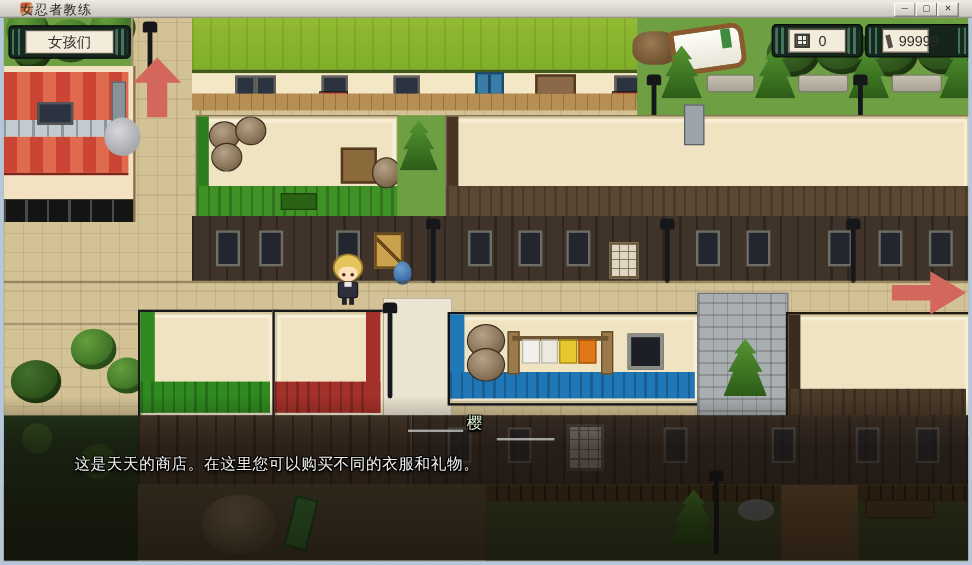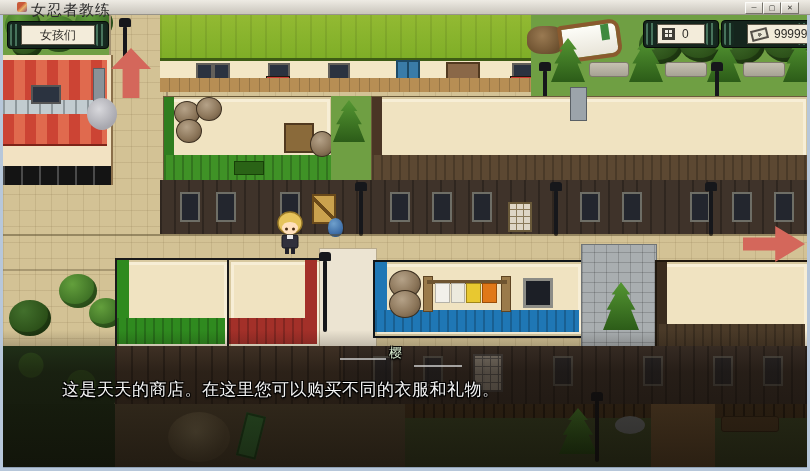--- a/index.html
+++ b/index.html
@@ -5,21 +5,21 @@
   html,body{margin:0;padding:0}
   body{width:810px;height:471px;position:relative;overflow:hidden;
        font-family:"Liberation Sans",sans-serif;background:#8fa0b4}
   .abs{position:absolute}
 
   
   #titlebar{left:0;top:0;width:810px;height:14px;z-index:40;
     background:linear-gradient(#eeebe4,#c9c5bc);border-bottom:1px solid #97938a}
   #app-icon{left:17px;top:2px;width:10px;height:10px;border-radius:2px;
     background:linear-gradient(135deg,#c95a3a 40%,#e8b06a 60%,#8a4a6a)}
-  #title-text{left:31px;top:1px;font-size:15px;color:#2b2b2b;letter-spacing:1px}
+  #title-text{left:17px;top:1px;font-size:11px;color:#2b2b2b;letter-spacing:1px}
   .winbtn{top:2px;width:16px;height:10px;text-align:center;line-height:9px;font-size:7px;
     color:#33322e;background:linear-gradient(#f2efe9,#cdc9c0);
     border:1px solid;border-color:#fbfbf8 #76736b #76736b #fbfbf8}
   #frame{left:0;top:0;width:810px;height:471px;box-sizing:border-box;z-index:39;
     border:3px solid #b7c7da;border-top:none;pointer-events:none}
 
   
   #game{left:3px;top:14px;width:804px;height:453px;overflow:hidden;background:#d3c295;
     background-image:
       repeating-linear-gradient(90deg,rgba(125,105,65,.16) 0 1px,transparent 1px 16px),
@@ -70,21 +70,21 @@
   .arrow{background:#d4675b;filter:drop-shadow(0 0 1px #7e241c);z-index:25}
   #arrow-up{clip-path:polygon(50% 0,100% 42%,71% 42%,71% 100%,29% 100%,29% 42%,0 42%)}
   #arrow-right{clip-path:polygon(0 32%,52% 32%,52% 0,100% 50%,52% 100%,52% 68%,0 68%)}
 
   
   #overlay{left:0;top:316px;width:804px;height:137px;z-index:20;pointer-events:none;
     background:linear-gradient(rgba(14,9,5,0) 0,rgba(14,9,5,.50) 42px,rgba(12,8,4,.72) 100%)}
   .outline{text-shadow:-1px -1px 0 #000,1px -1px 0 #000,-1px 1px 0 #000,1px 1px 0 #000,0 2px 2px rgba(0,0,0,.8)}
   #speaker{left:386px;top:330px;font-size:13px;color:#d9ecd0;z-index:21}
   .nameline{height:2px;background:#cfcfcf;opacity:.75;z-index:21}
-  #dialog-text{left:59px;top:364px;font-size:17px;color:#f4f4f4;z-index:21;letter-spacing:.5px}
+  #dialog-text{left:59px;top:364px;font-size:13px;color:#f4f4f4;z-index:21;letter-spacing:.5px}
   #menu{left:296px;top:431px;display:flex;gap:15px;font-size:12px;color:#eceae6;z-index:22}
   #menu .disabled{color:#787672}
 
   
   .awning{background:repeating-linear-gradient(90deg,#cc4434 0 11px,#e06a4e 11px 22px);
     border-bottom:2px solid #7e2418}
   #ramen-signband{background:#1b1b1b;display:flex;align-items:center;justify-content:center}
   #ramen-sign{background:repeating-linear-gradient(90deg,#e6c46a 0 19px,#8a5a20 19px 21px);
     border:1px solid #6a4512;color:#c03a20;font-weight:bold;font-size:11px;
     letter-spacing:7px;padding:1px 2px 1px 6px;line-height:13px}
@@ -307,21 +307,21 @@
     <div class="abs hudcap" style="left:62px"></div>
     <div class="abs hudpanel" style="left:13px;width:48px;padding-left:4px;gap:7px">
       <span class="grid-icon"></span>
       <span>0</span>
     </div>
   </div>
 
   <div class="abs hudframe" style="left:718px;top:6px;width:88px;height:26px">
     <div class="abs hudcap" style="left:2px"></div>
     <div class="abs hudcap" style="left:76px"></div>
-    <div class="abs hudpanel" style="left:25px;width:62px;padding-left:3px;gap:6px">
+    <div class="abs hudpanel" style="left:13px;width:39px;padding-left:3px;gap:6px">
       <span class="note-icon"></span>
       <span>99999</span>
     </div>
   </div>
 
 </div>
 
 <div class="abs" id="frame"></div>
 
 </body></html>

